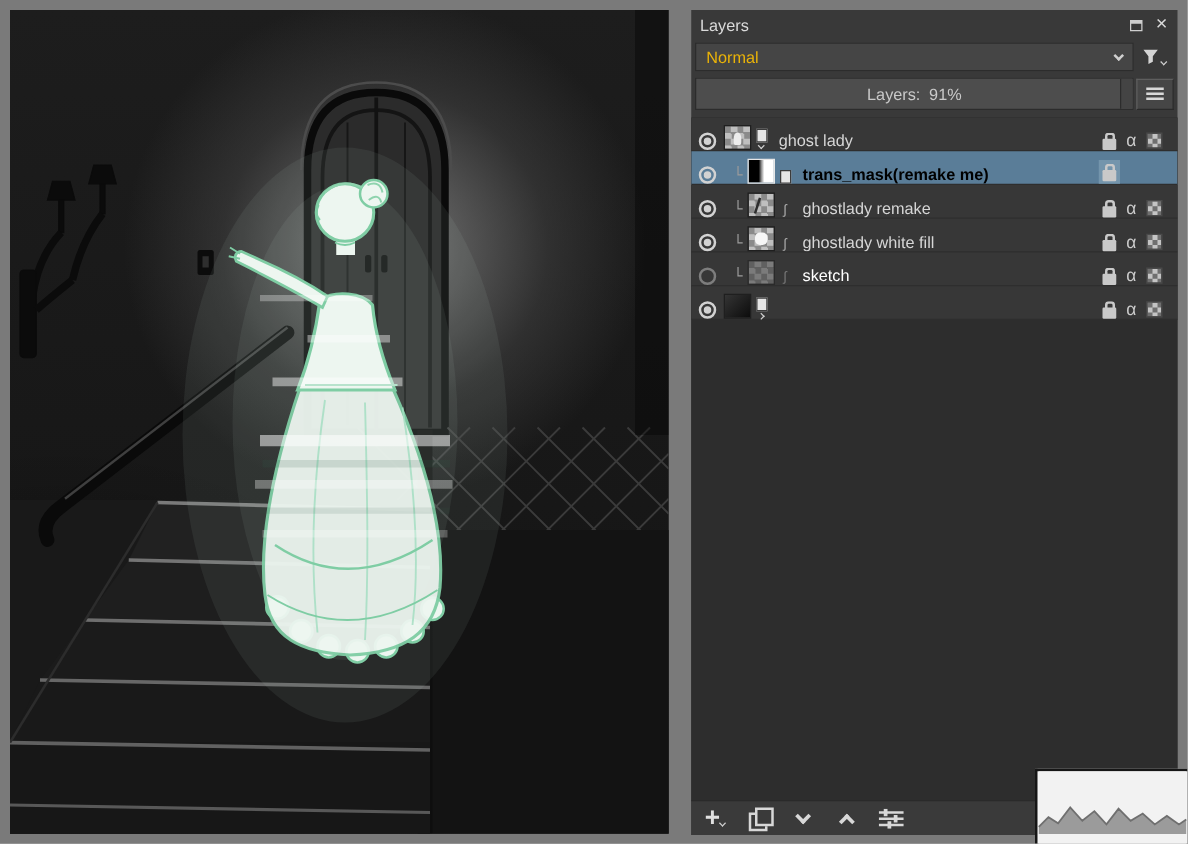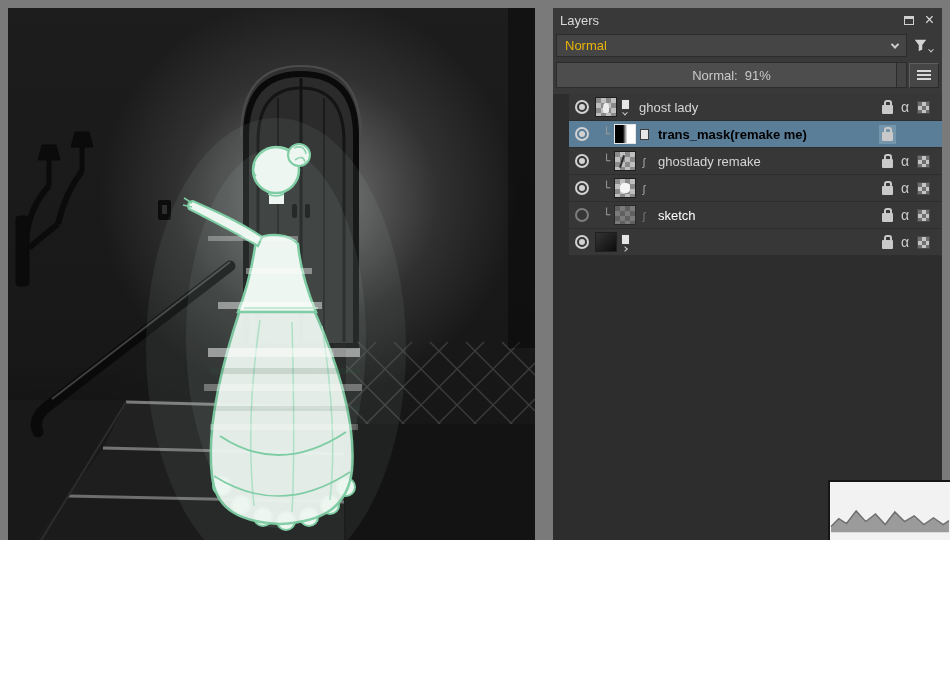--- a/index.html
+++ b/index.html
@@ -1,17 +1,17 @@
 <!DOCTYPE html>
 <html><head>
 <meta charset="utf-8">
 <style>
   * { box-sizing: border-box; margin: 0; padding: 0; }
   body { font-family: "Liberation Sans", sans-serif; }
-  .app { position: relative; width: 950px; height: 540px; background: #7a7a7a; overflow: hidden; }
+  .app { position: relative; width: 950px; height: 675px; background: #7a7a7a; overflow: hidden; }
 
   
   .canvas {
     position: absolute; left: 8px; top: 8px; width: 527px; height: 659px;
     background:
       radial-gradient(290px 280px at 300px 190px, rgba(125,125,125,.95) 0%, rgba(70,70,70,.5) 45%, rgba(25,25,25,0) 72%),
       radial-gradient(480px 420px at 40px 640px, rgba(0,0,0,.55), rgba(0,0,0,0) 70%),
       linear-gradient(#1d1d1d,#131313);
   }
   .canvas svg { position: absolute; inset: 0; display: block; }
@@ -46,22 +46,22 @@
     border-right: 2px solid #cfcfcf; border-bottom: 2px solid #cfcfcf; }
   .chev--down { transform: rotate(45deg) translate(-1px,-1px); }
   .chev--right { transform: rotate(-45deg); }
   .chev--up { transform: rotate(225deg) translate(-2px,-2px); }
   .chev--tiny { width: 4px; height: 4px; border-width: 1.5px; align-self: flex-end; margin-bottom: 4px; }
   .chev--sm { width: 4px; height: 4px; border-width: 1.5px; }
   .chev--lg { width: 9px; height: 9px; border-width: 3px; border-color: #d8d8d8; }
 
   
   .layer-list { flex: 1; background: #2d2d2d; margin-top: 6px; overflow: hidden; }
-  .layer-row { height: 27px; display: flex; align-items: center; background: #373737;
-    border-bottom: 1px solid #2e2e2e; padding-left: 4px; margin-left: 16px; }
+  .layer-row { height: 27px; display: flex; align-items: flex-end; background: #373737;
+    border-bottom: 1px solid #2e2e2e; padding-left: 4px; }
   .layer-row.selected { background: #5a7d98; }
   .layer-row.selected .name { color: #000000; font-weight: bold; }
   .layer-row.dimmed .name { color: #ffffff; }
   .layer-row.dimmed .thumb { opacity: .5; }
 
   .eye { flex: 0 0 auto; width: 14px; height: 14px; border: 2px solid #d2d2d2; border-radius: 50%;
     position: relative; margin: 0 6px 0 2px; }
   .eye::after { content: ""; position: absolute; inset: 2px; background: #d2d2d2; border-radius: 50%; }
   .eye.off { border-color: #7d7d7d; }
   .eye.off::after { display: none; }
@@ -253,21 +253,21 @@
       <div class="side-btn">
         <svg width="15" height="15" viewBox="0 0 17 17">
           <path d="M2 2 H15 L10.5 8 V13 L6.5 15 V8 Z" fill="#d4d4d4"></path>
         </svg>
         <span class="chev chev--down chev--tiny"></span>
       </div>
     </div>
 
     <div class="ctrl-row op-row">
       <div class="opacity-slider">
-        <span class="op-label">Normal:</span>
+        <span class="op-label">Layers:</span>
         <span class="op-value">91%</span>
         <span class="op-cap"></span>
       </div>
       <div class="menu-btn">
         <span class="menu-lines">
             <i></i>
             <i></i>
             <i></i>
           </span>
       </div>
@@ -320,20 +320,21 @@
         </span>
       </div>
 
       <div class="layer-row">
         <span class="eye"></span>
         <span class="branch"></span>
         <span class="thumb checker t-white"></span>
         <span class="decor">
           <span class="curl"></span>
         </span>
+        <span class="name">ghostlady white fill</span>
         <span class="right-icons">
           <span class="lock"></span>
           <span class="alpha"></span>
           <span class="checker-icon"></span>
         </span>
       </div>
 
       <div class="layer-row dimmed">
         <span class="eye off"></span>
         <span class="branch"></span>

